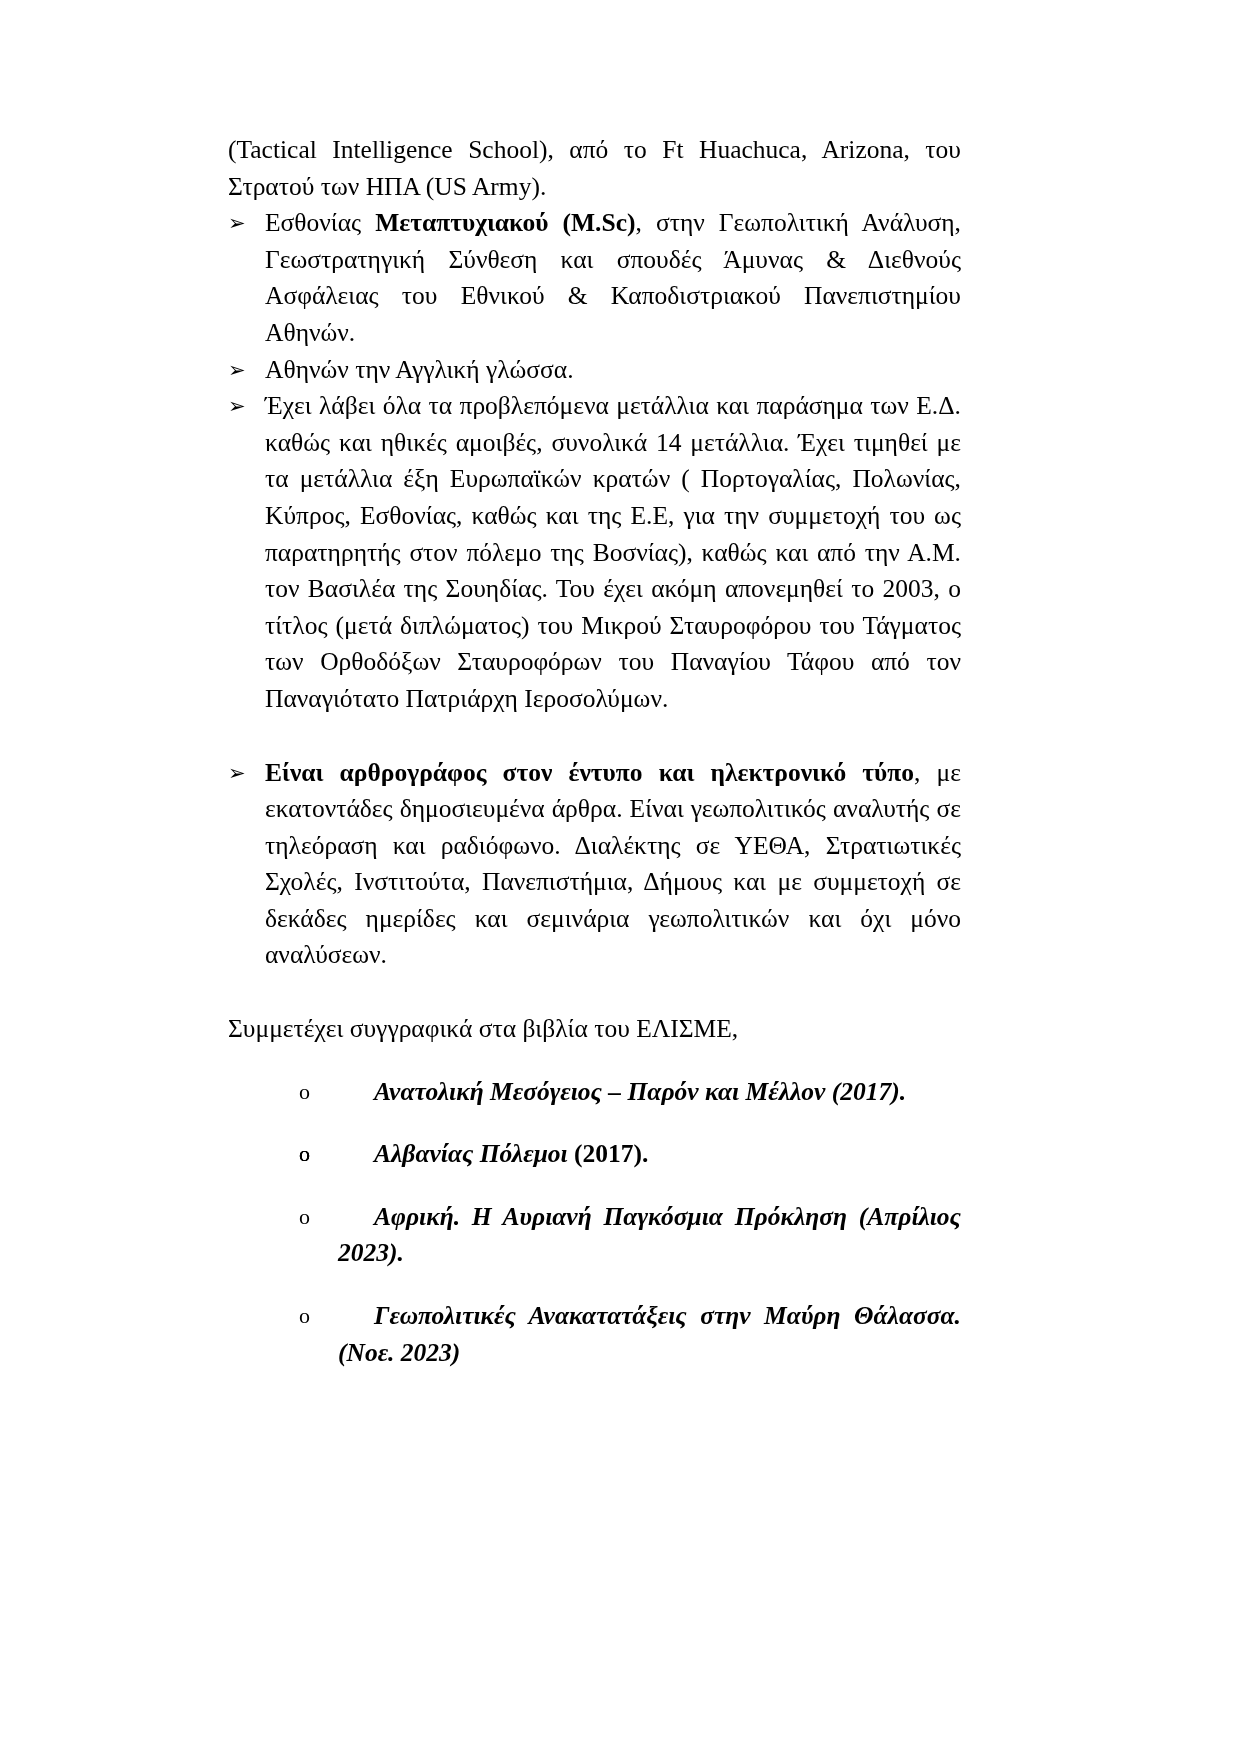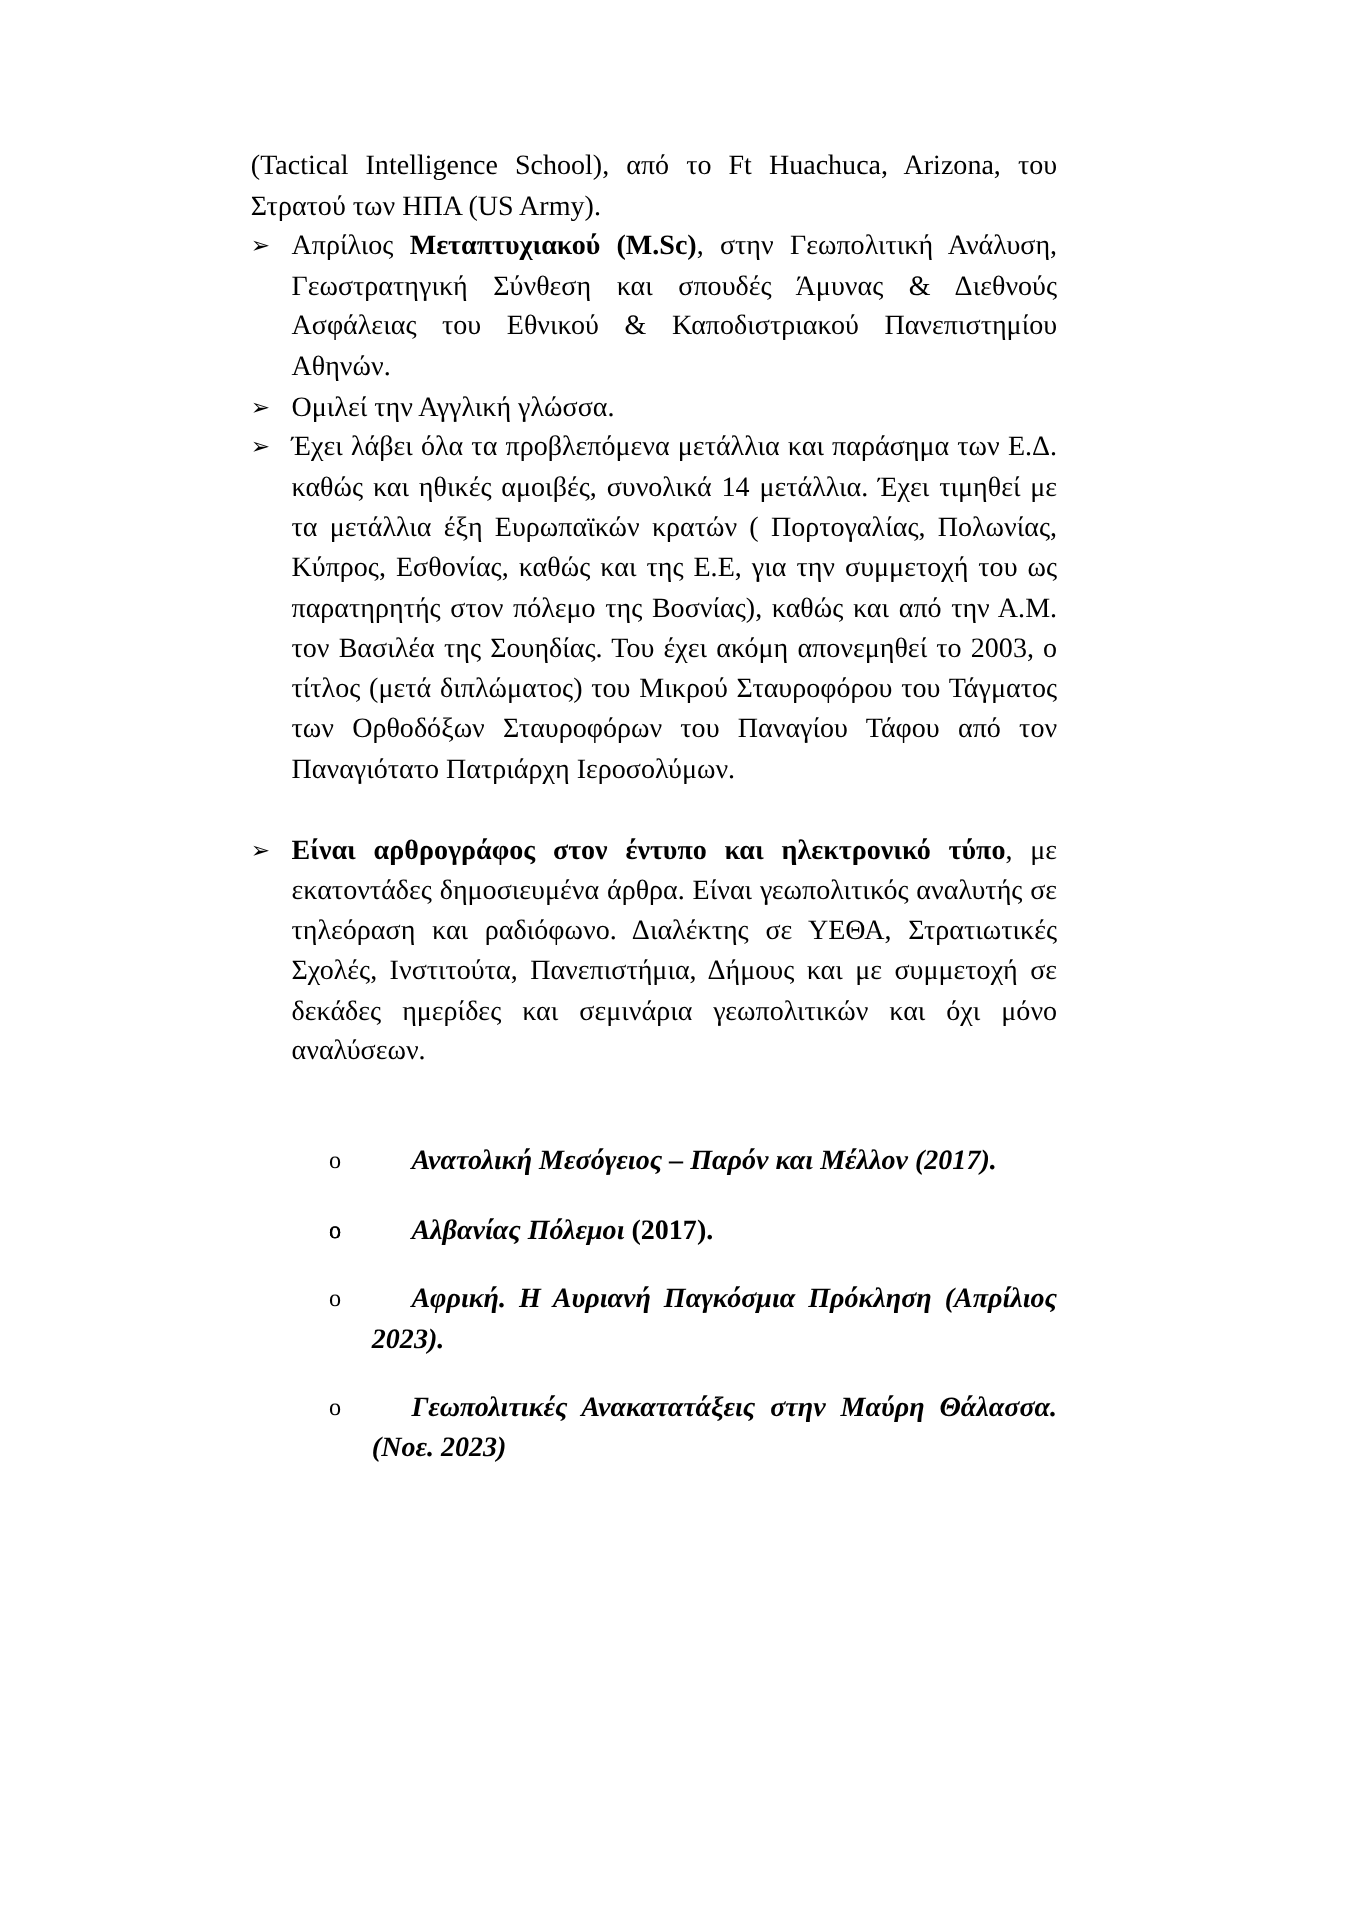--- a/index.html
+++ b/index.html
@@ -94,42 +94,43 @@
 </head>
 <body>
 
 <div class="page">
   <div class="doc-body">
 
     <p class="cont-para">(Tactical Intelligence School), από το  Ft Huachuca, Arizona, του Στρατού των ΗΠΑ (US Army).</p>
 
     <div class="arrow-item">
       <span class="marker">➢</span>
-      <span class="txt"><span>Απρίλιος </span><b>Μεταπτυχιακού   (M.Sc)</b><span>, στην Γεωπολιτική Ανάλυση, Γεωστρατηγική Σύνθεση και σπουδές Άμυνας &amp; Διεθνούς Ασφάλειας του Εθνικού &amp; Καποδιστριακού Πανεπιστημίου Αθηνών.</span></span>
+      <span class="txt"><span>Εσθονίας </span><b>Μεταπτυχιακού   (M.Sc)</b><span>, στην Γεωπολιτική Ανάλυση, Γεωστρατηγική Σύνθεση και σπουδές Άμυνας &amp; Διεθνούς Ασφάλειας του Εθνικού &amp; Καποδιστριακού Πανεπιστημίου Αθηνών.</span></span>
     </div>
 
     <div class="arrow-item">
       <span class="marker">➢</span>
-      <span class="txt">Ομιλεί την Αγγλική γλώσσα.</span>
+      <span class="txt">Αθηνών την Αγγλική γλώσσα.</span>
     </div>
 
     <div class="arrow-item">
       <span class="marker">➢</span>
       <span class="txt"> Έχει λάβει όλα τα προβλεπόμενα μετάλλια και παράσημα των Ε.Δ. καθώς  και ηθικές αμοιβές, συνολικά 14 μετάλλια. Έχει τιμηθεί με τα μετάλλια έξη Ευρωπαϊκών κρατών ( Πορτογαλίας, Πολωνίας, Κύπρος, Εσθονίας, καθώς  και   της Ε.Ε, για την συμμετοχή του ως παρατηρητής στον πόλεμο της  Βοσνίας), καθώς   και από  την Α.Μ. τον Βασιλέα της Σουηδίας. Του έχει ακόμη απονεμηθεί το 2003, ο τίτλος (μετά διπλώματος)  του Μικρού Σταυροφόρου του Τάγματος των Ορθοδόξων Σταυροφόρων του   Παναγίου Τάφου από τον Παναγιότατο  Πατριάρχη Ιεροσολύμων.</span>
     </div>
 
     <div class="spacer-para"></div>
 
     <div class="arrow-item">
       <span class="marker">➢</span>
       <span class="txt"><b>Είναι αρθρογράφος στον έντυπο και ηλεκτρονικό τύπο</b><span>, με εκατοντάδες δημοσιευμένα άρθρα. Είναι γεωπολιτικός αναλυτής σε τηλεόραση και ραδιόφωνο. Διαλέκτης σε ΥΕΘΑ,  Στρατιωτικές Σχολές, Ινστιτούτα, Πανεπιστήμια, Δήμους και με συμμετοχή σε δεκάδες ημερίδες και σεμινάρια γεωπολιτικών και όχι μόνο αναλύσεων.</span></span>
     </div>
 
     <div class="spacer-para"></div>
 
+    <p class="plain-para">Συμμετέχει συγγραφικά στα βιβλία του ΕΛΙΣΜΕ,</p>
 
     <ul class="circle-list">
       <li class="circle-item">
         <span class="marker">o</span><span class="title">Ανατολική Μεσόγειος – Παρόν και Μέλλον (2017).</span><span class="upright"></span>
       </li>
       <li class="circle-item">
         <span class="marker">o</span><span class="upright"></span>
       </li>
       <li class="circle-item">
         <span class="marker">o</span><span class="upright"></span>

